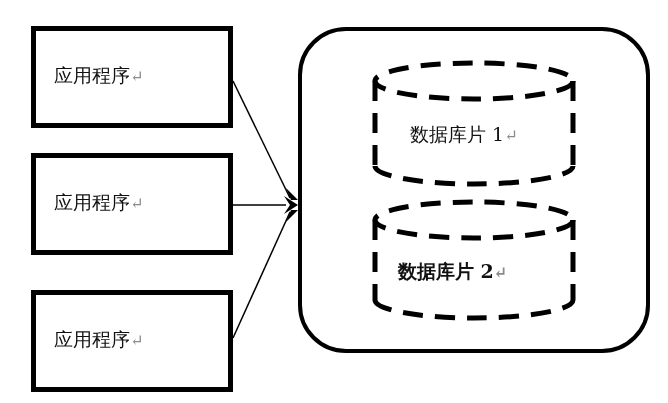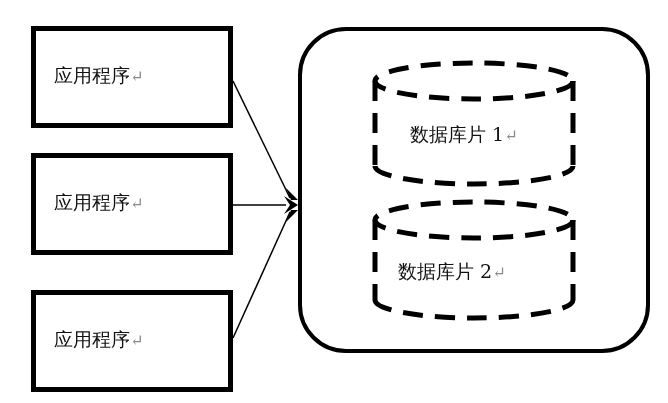--- a/index.html
+++ b/index.html
@@ -51,13 +51,13 @@
   <span class="app-label"><span>应用程序</span><span class="ret">↵</span></span>
 </div>
 <div class="app-box" style="top:153px;">
   <span class="app-label"><span>应用程序</span><span class="ret">↵</span></span>
 </div>
 <div class="app-box" style="top:290px;">
   <span class="app-label"><span>应用程序</span><span class="ret">↵</span></span>
 </div>
 
 <span class="shard-label" style="left:398px; top:122px;margin-left:12px;"><span>数据库片 1</span><span class="ret">↵</span></span>
-<span class="shard-label" style="left:398px; top:259px;"><span>数据库片 2</span><span class="ret">↵</span></span>
+<span class="shard-label" style="left:398px; top:259px;font-weight:bold;"><span>数据库片 2</span><span class="ret">↵</span></span>
 
 </body></html>

